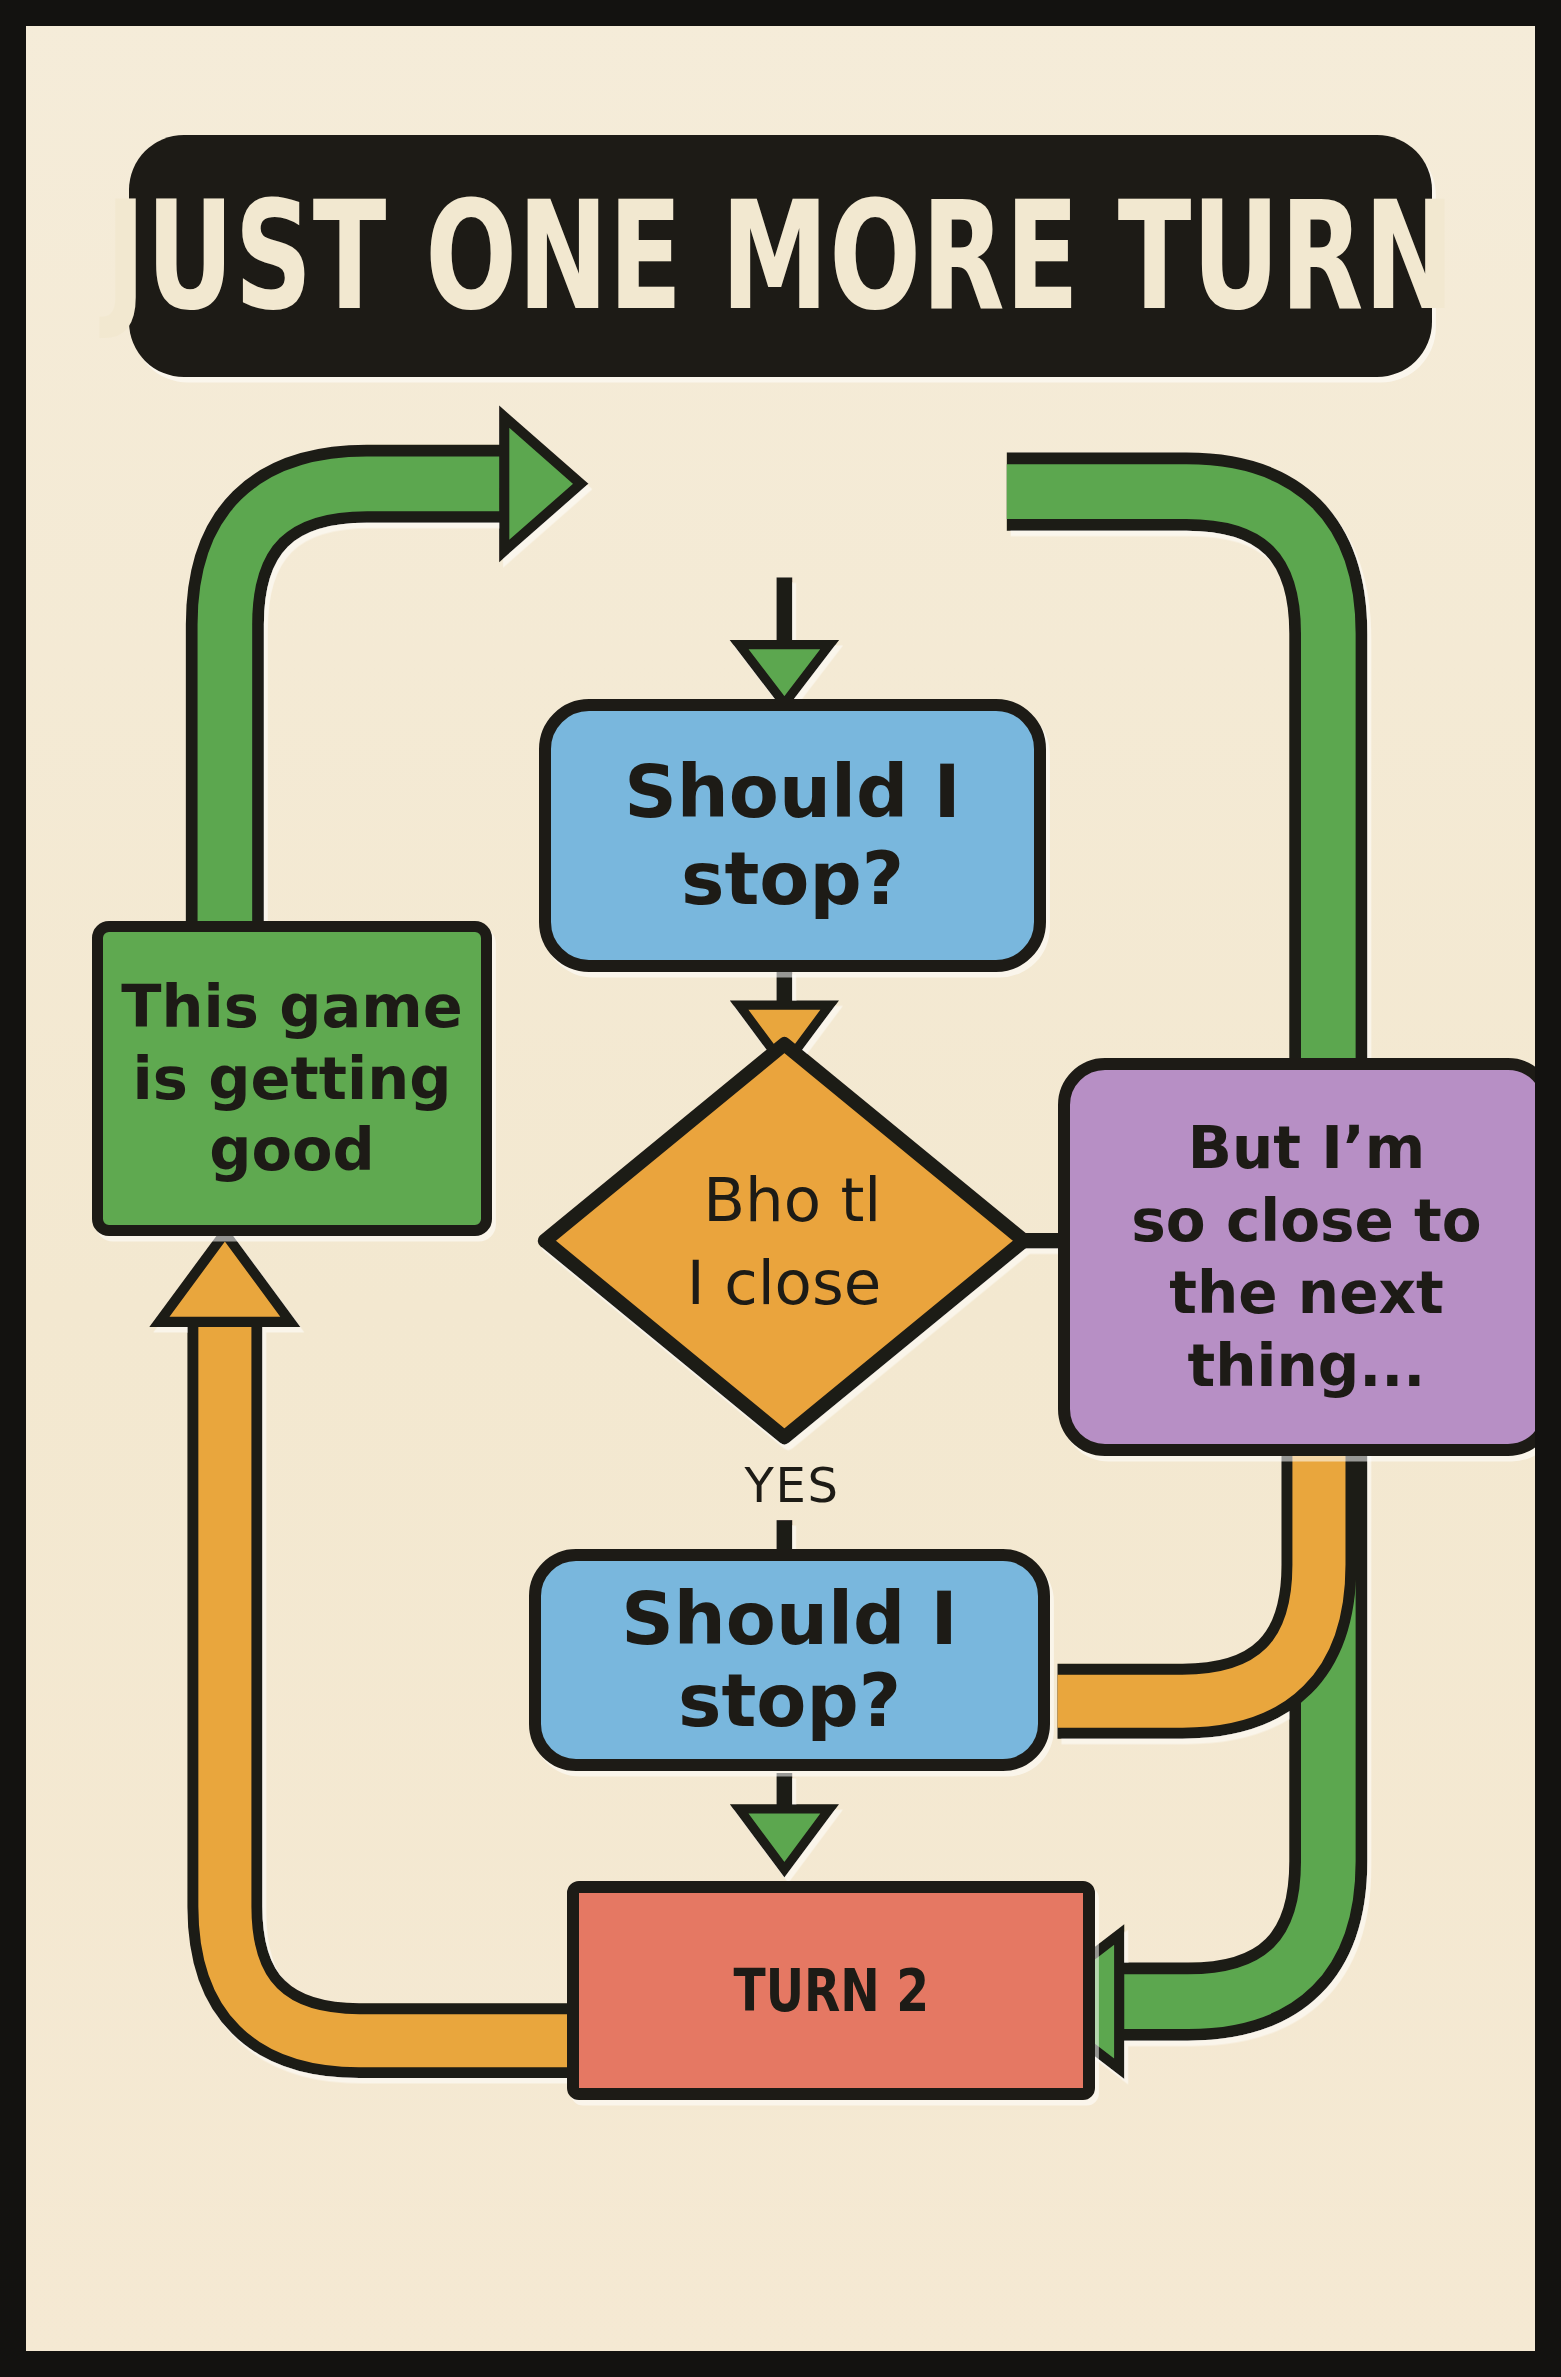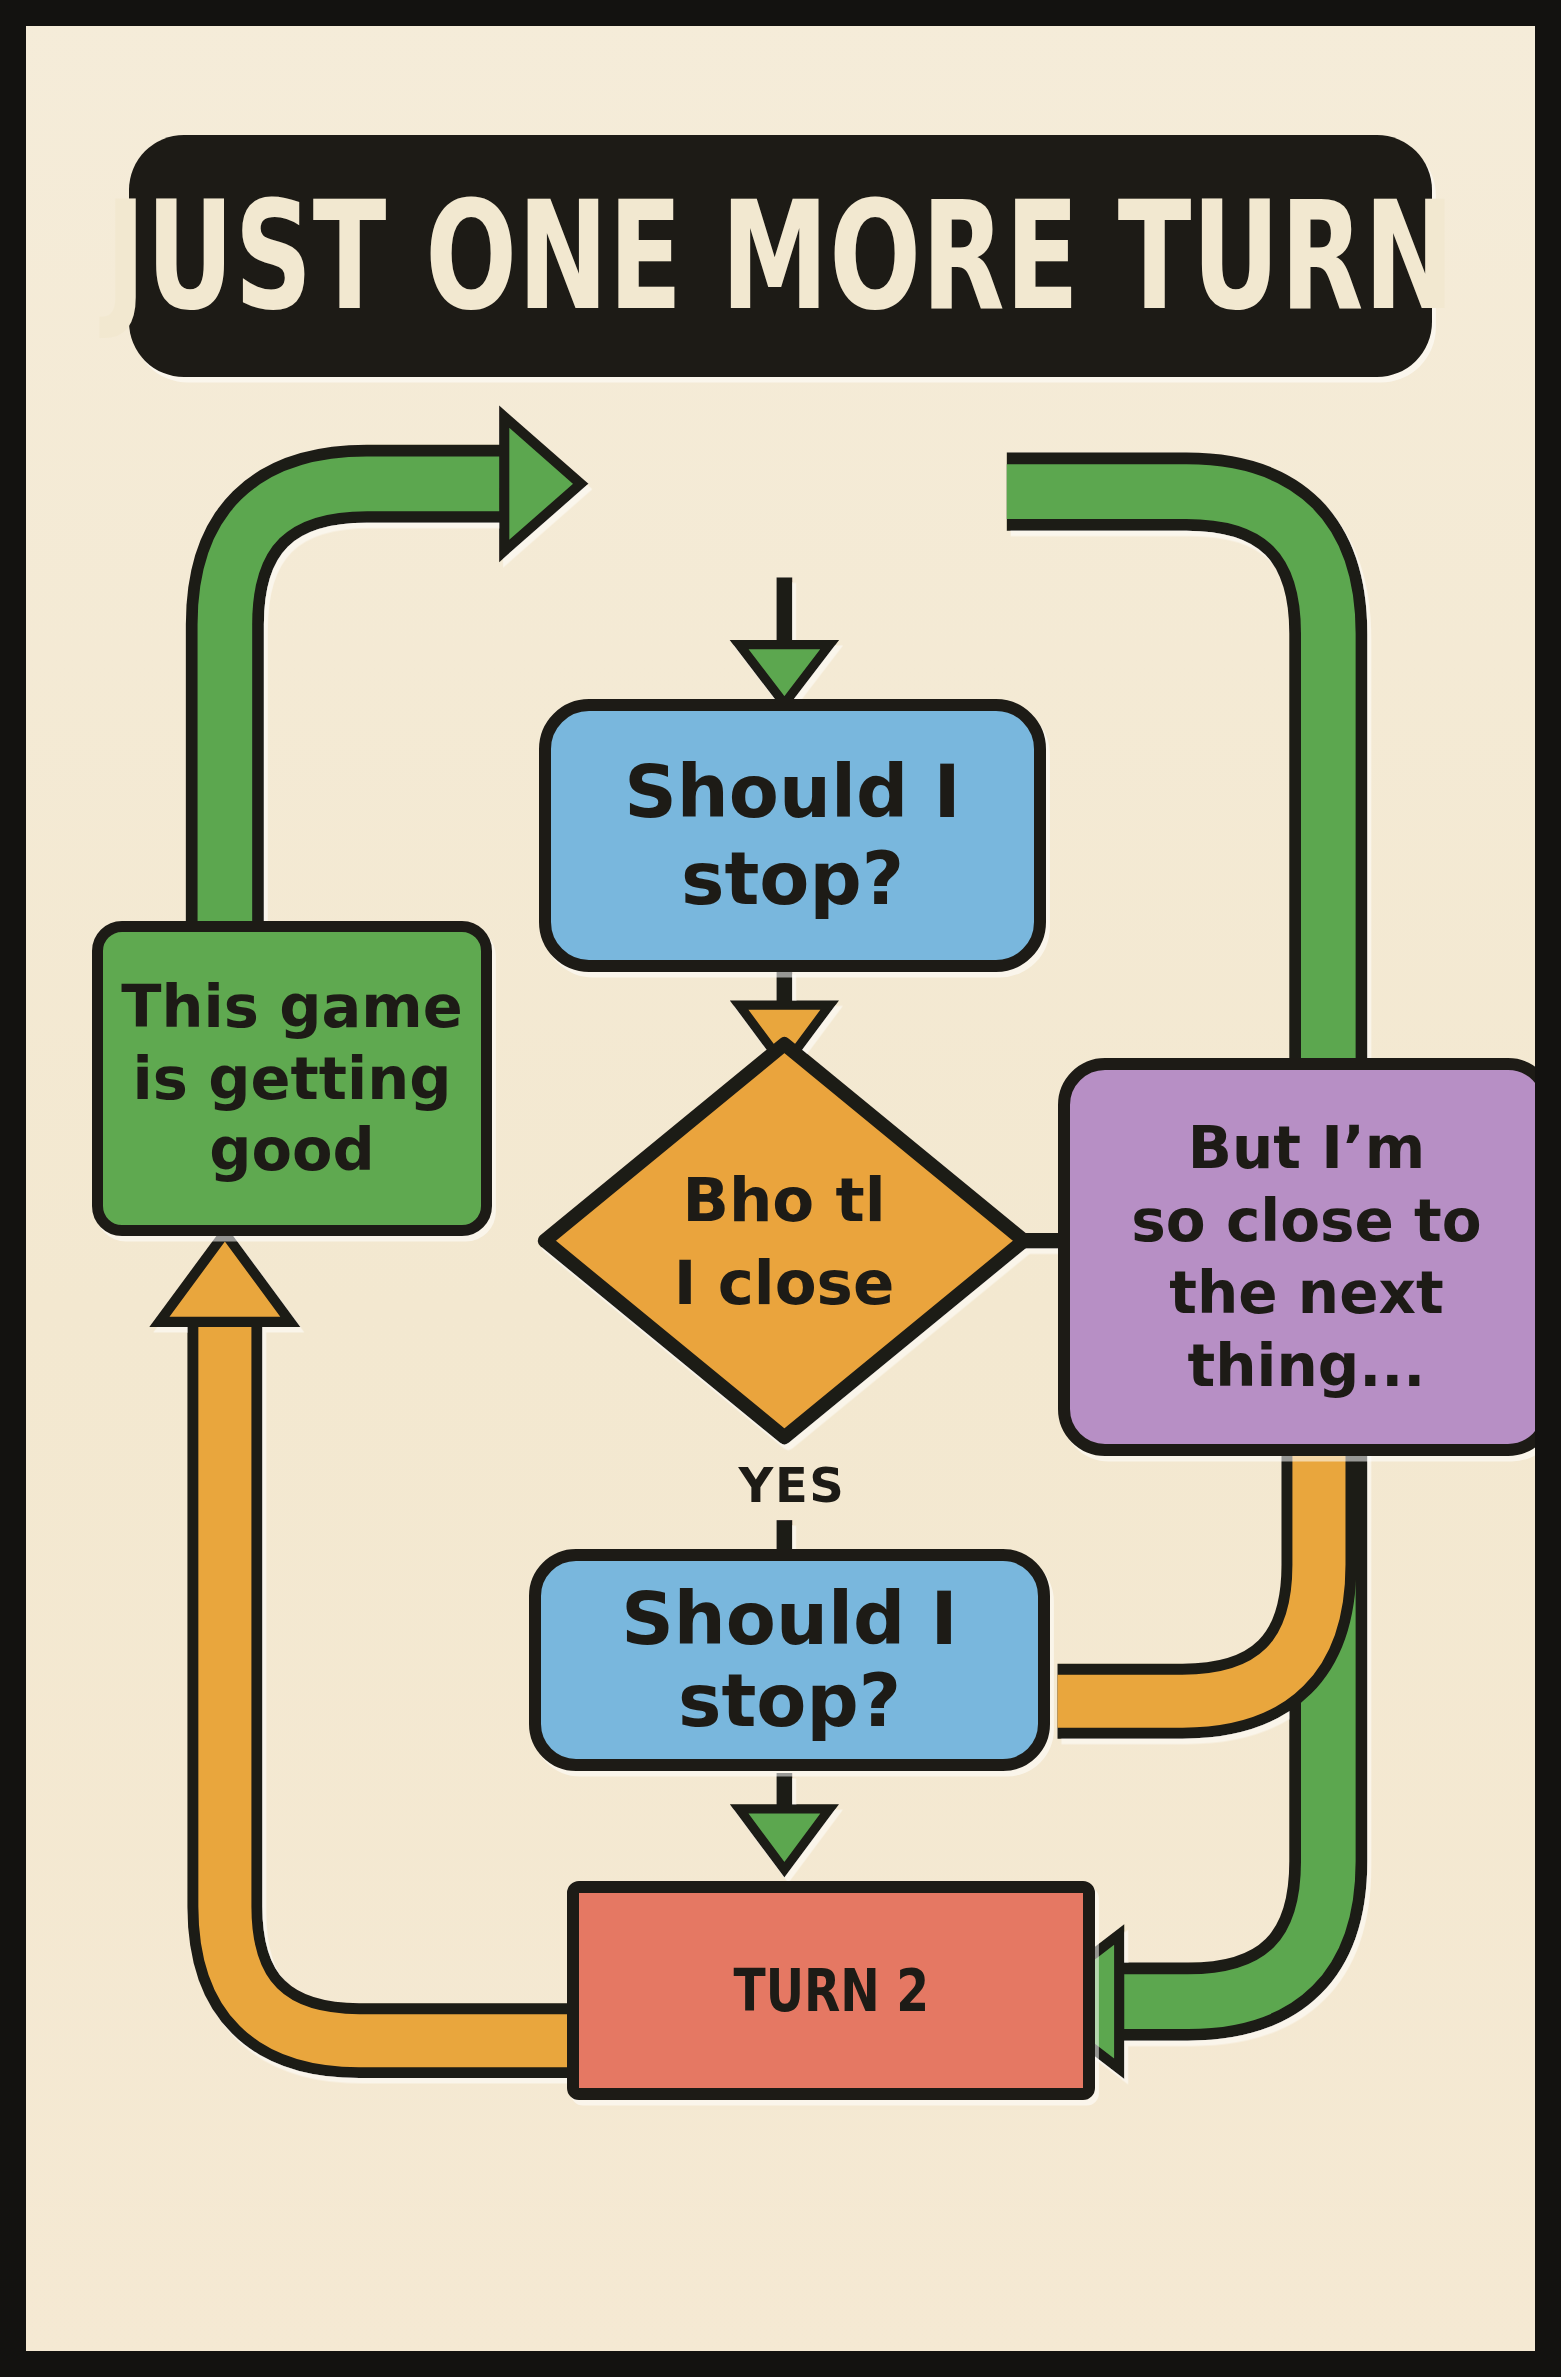--- a/index.html
+++ b/index.html
@@ -15,34 +15,34 @@
   .node{
     position:absolute;box-sizing:border-box;
     border:12.5px solid #1d1b16;border-radius:47px;
     display:flex;align-items:center;justify-content:center;
     text-align:center;font-weight:bold;color:#1d1b16;
     z-index:3;
     box-shadow:3.9px 5.5px 0 rgba(255,255,255,0.55);
   }
   .label{
     position:absolute;display:flex;align-items:center;justify-content:center;
-    text-align:center;font-weight:bold;color:#1d1b16;z-index:3;
+    text-align:right;font-weight:normal;color:#1d1b16;z-index:3;
   }
   .multiline{white-space:pre-line;}
   .cond{display:inline-block;transform:scaleX(0.72);white-space:nowrap;}
   .cond80{display:inline-block;transform:scaleX(0.8);white-space:nowrap;}
 
   .title-banner{
     left:129px;top:87px;width:1303px;height:242px;
     background:#1d1b16;border:none;border-radius:55px;
     color:#f2e8d0;font-size:150px;letter-spacing:0.8px;margin-top:48px;
   }
   .turn1{left:567px;top:383px;width:443px;height:197px;background:#e57863;border-radius:44px;font-size:92px;}
   .blue1{left:539px;top:699px;width:507px;height:273px;background:#79b7dd;border-radius:50px;font-size:73px;line-height:1.18;}
-  .greenbox{left:92px;top:921px;width:400px;height:315px;background:#5fa950;border-radius:30px;border-width:11.7px;font-size:59px;line-height:1.22;}
+  .greenbox{left:92px;top:921px;width:400px;height:315px;background:#5fa950;border-radius:17px;border-width:11.7px;font-size:59px;line-height:1.22;}
   .purplebox{left:1058px;top:1058px;width:497px;height:398px;background:#b78fc5;border-radius:47px;font-size:58px;line-height:1.25;}
   .diamond-label{left:550px;top:1132px;width:468px;height:219px;font-size:61px;line-height:1.35;}
   .yes-label{left:675px;top:1442px;width:234px;height:86px;font-size:48px;letter-spacing:1.6px;}
   .blue2{left:529px;top:1549px;width:521px;height:222px;background:#79b7dd;border-radius:47px;font-size:73px;line-height:1.12;}
   .turn2{left:567px;top:1881px;width:528px;height:219px;background:#e57863;border-radius:12px;font-size:59px;}
   .footer-label{left:351px;top:2174px;width:702px;height:133px;font-size:121px;}
 </style>
 </head>
 <body>
 

